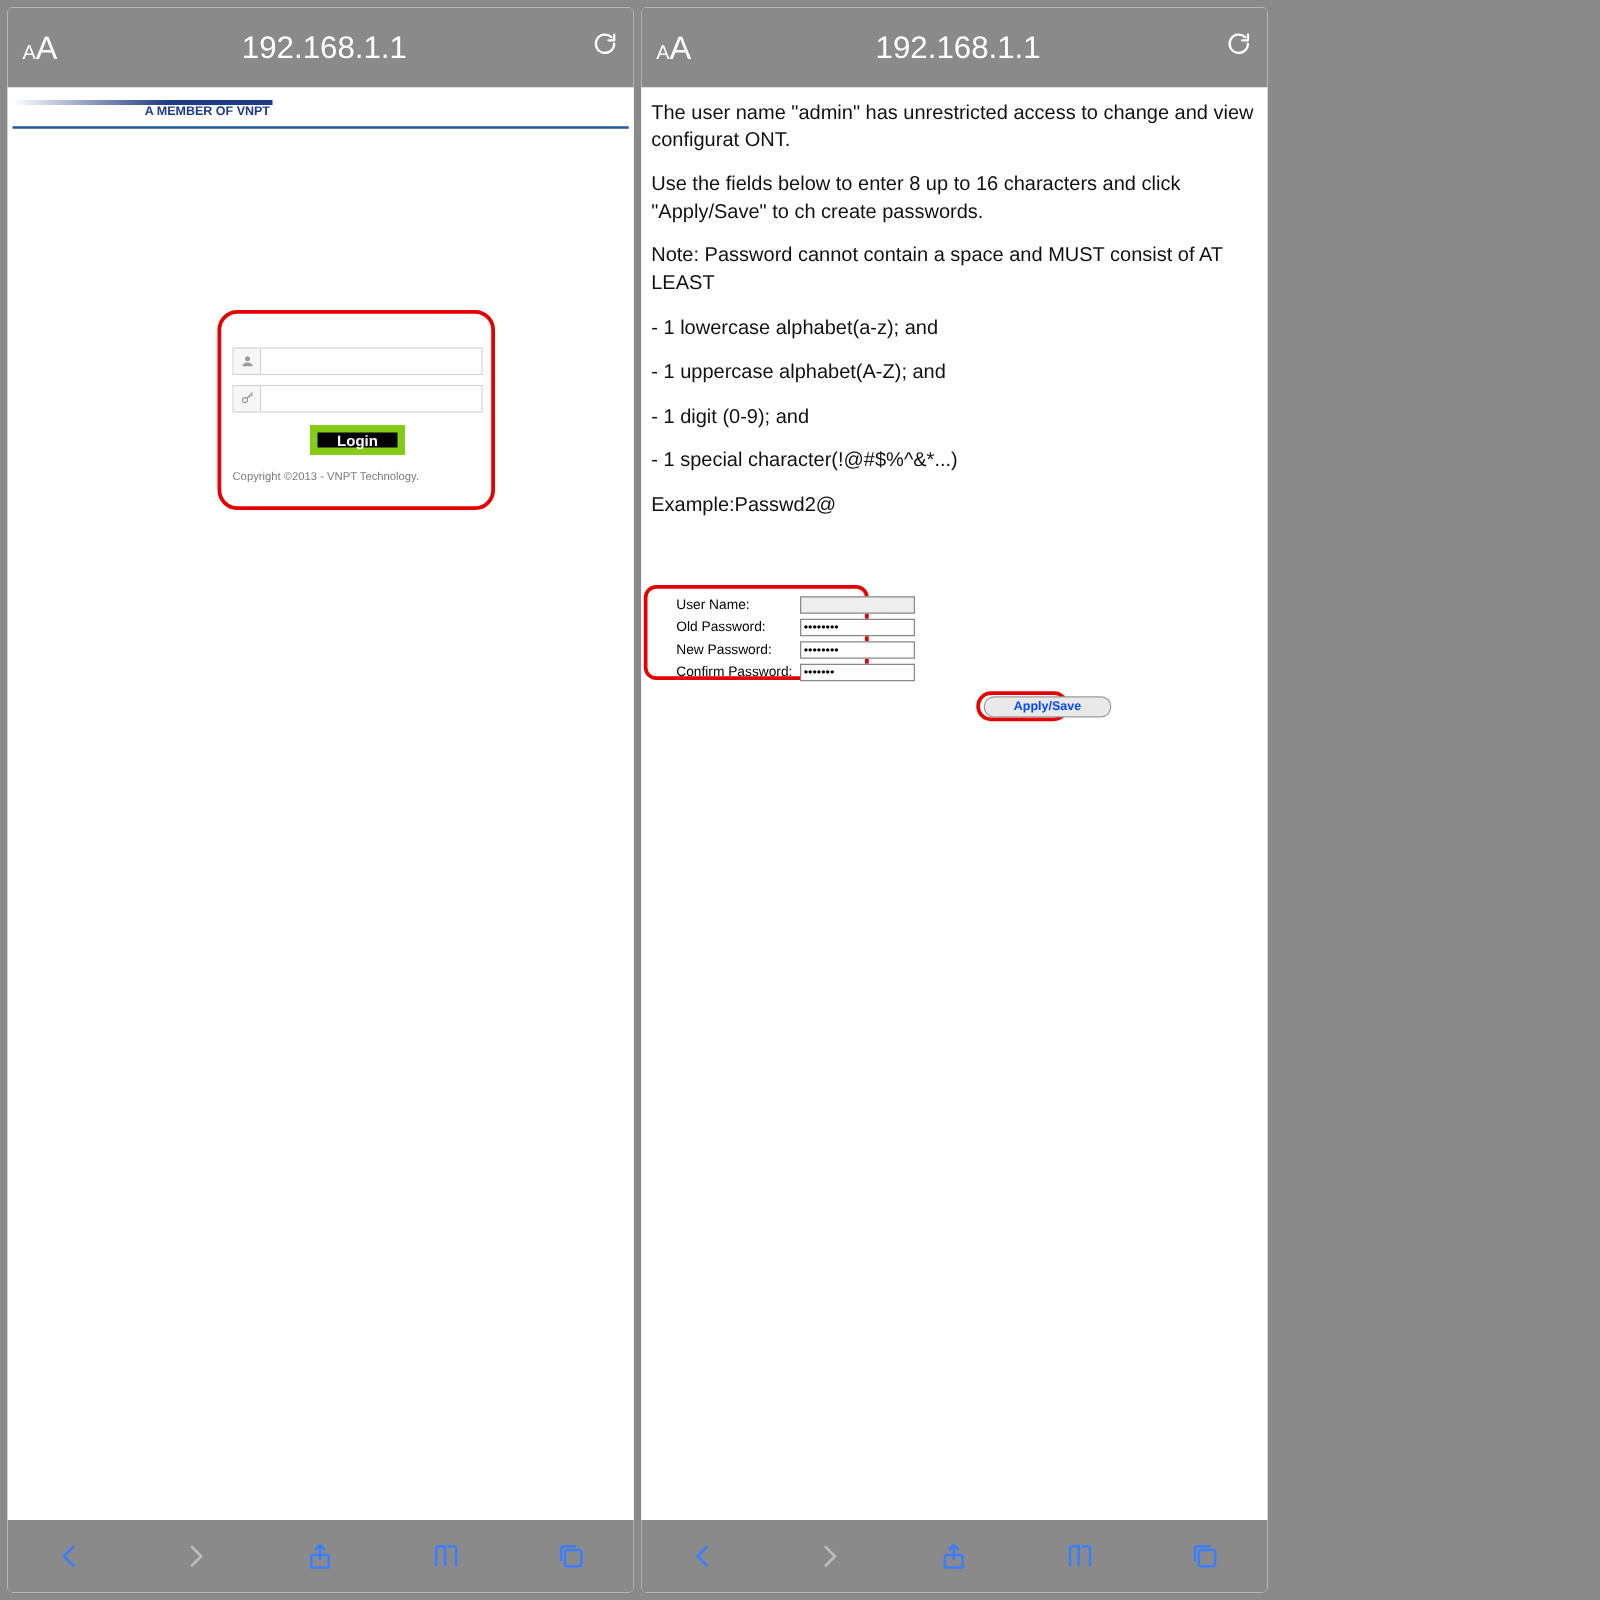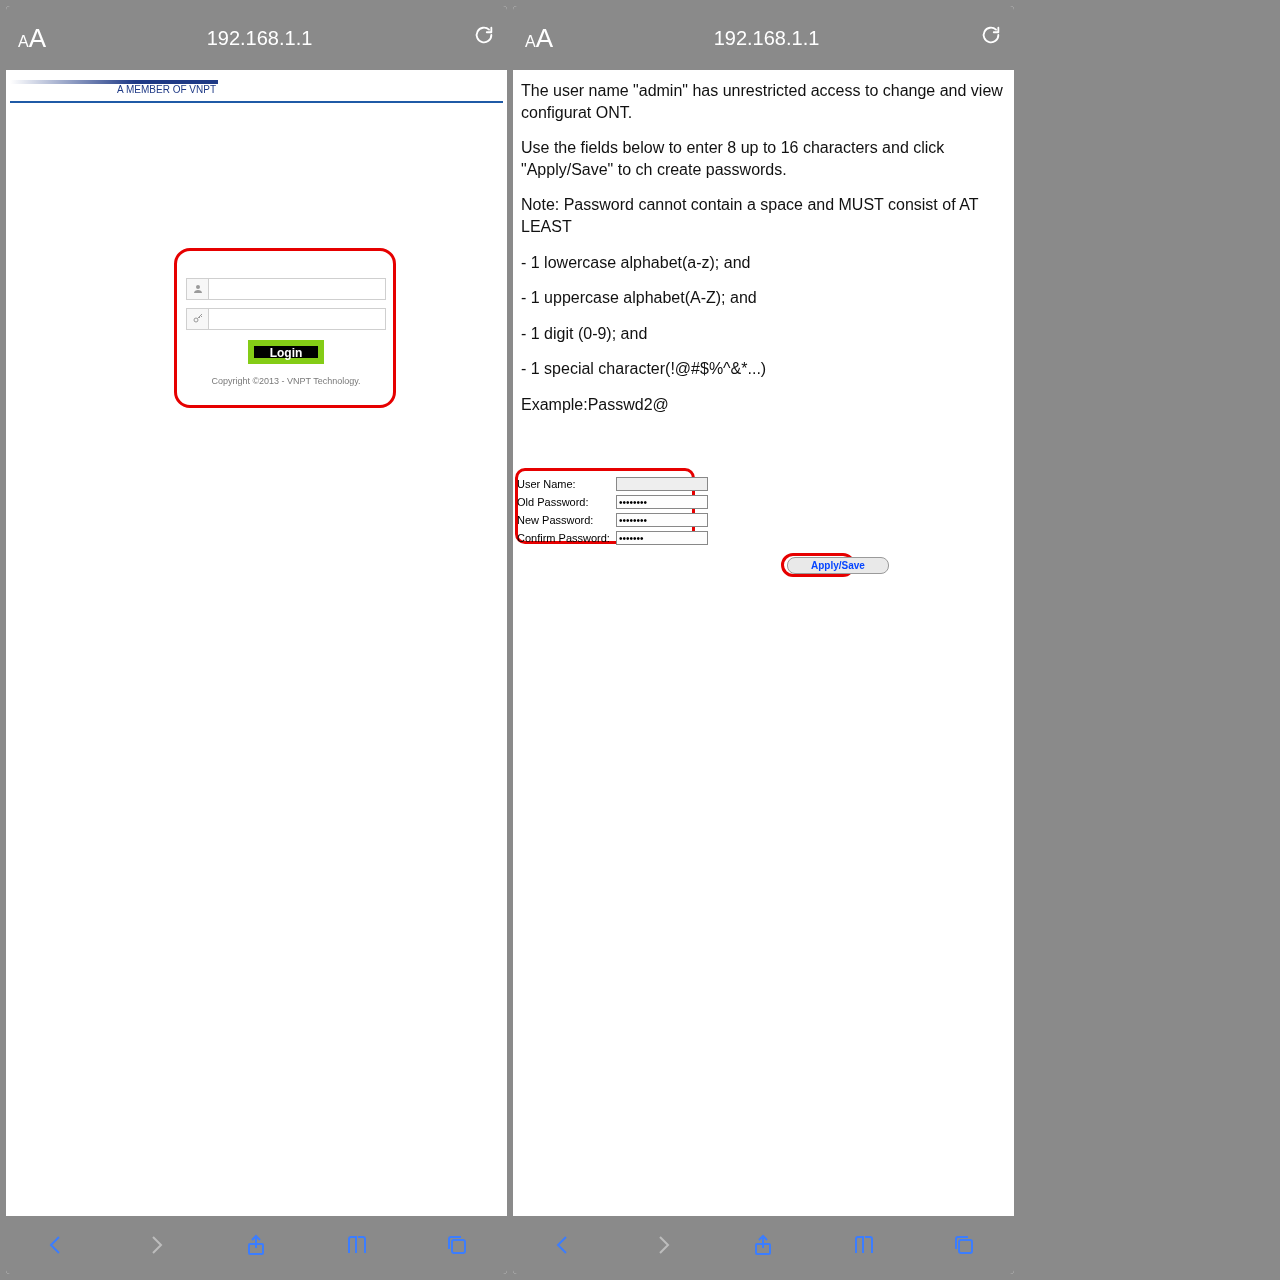--- a/index.html
+++ b/index.html
@@ -4,49 +4,49 @@
 <style>
   * { box-sizing: border-box; margin: 0; padding: 0; }
   html, body { width: 1280px; height: 1280px; font-family: -apple-system, Helvetica, Arial, sans-serif; background:#8a8a8a; }
   .outer { width:1020px; height:1280px; background:#8a8a8a; padding:6px; display:flex; gap:6px; }
   .phone { flex:1; height:100%; display:flex; flex-direction:column; background:#fff; border-radius:4px; overflow:hidden; position:relative; }
   
   .addrbar { height:64px; background:#8a8a8a; display:flex; align-items:center; justify-content:space-between; padding:0 12px; }
   .addrbar .aA { color:#fff; font-weight:500; }
   .addrbar .aA .small { font-size:16px; }
   .addrbar .aA .big { font-size:26px; }
-  .addrbar .url { color:#fff; font-size:20px; }
+  .addrbar .url { color:#fff; font-size:25px; }
   .addrbar .reload { color:#fff; font-size:24px; }
   
   .toolbar { height:58px; background:#8a8a8a; display:flex; align-items:center; justify-content:space-around; }
   .toolbar .tbtn { width:28px; height:28px; display:flex; align-items:center; justify-content:center; }
   .toolbar svg { stroke:#3b7dff; fill:none; stroke-width:2; }
   .toolbar .disabled svg { stroke:#bdbdbd; }
   .content { flex:1; background:#fff; overflow:hidden; position:relative; }
   
   .brandwrap { padding:8px 4px 2px 4px; }
   .brand { display:flex; align-items:flex-end; gap:2px; }
   .brandtext { font-size:24px; font-weight:700; font-style:italic; color:#1f3a86; letter-spacing:.5px; }
   .brandicon { width:28px; height:28px; }
   .brandline { margin-top:2px; }
-  .brandsub { font-size:10px; font-weight:400; color:#1f3a86; text-align:right; padding-right:2px; }
+  .brandsub { font-size:10px; font-weight:700; color:#1f3a86; text-align:right; padding-right:2px; }
   .brandgrad { height:4px; background:linear-gradient(90deg,#ffffff 0%, #1f3a86 60%, #1f3a86 100%); width:208px; }
   .brandhr { border:0; border-top:2px solid #1f5aa6; margin-top:6px; }
   .redbox1 { position:absolute; left:168px; top:178px; width:222px; height:160px; border:3px solid #e60000; border-radius:16px; }
   .loginform { position:absolute; left:180px; top:208px; width:200px; }
   .inputrow { display:flex; margin-bottom:8px; border:1px solid #cfcfcf; height:22px; background:#fff; }
   .inputrow .icon { width:22px; border-right:1px solid #cfcfcf; color:#9a9a9a; font-size:12px; display:flex; align-items:center; justify-content:center; background:#f7f7f7;}
   .inputrow input { border:0; outline:0; flex:1; font-size:11px; padding:0 4px; }
   .loginbtn { display:block; margin:10px auto 0 auto; width:76px; height:24px; background:#000000; color:#fff; font-size:12px; font-weight:700; border:6px solid #84cc16; cursor:pointer; }
-  .copyright { text-align:center; font-size:9px; color:#7a7a7a; margin-top:12px; }
+  .copyright { font-size:9px; color:#7a7a7a; margin-top:12px; }
   
   .pwdpage { padding:10px 8px 8px 8px; font-size:16px; color:#111; line-height:1.35; }
   .pwdpage p { margin-bottom:14px; }
   .redbox2 { position:absolute; border:3px solid #e60000; border-radius:10px; left:2px; top:398px; width:180px; height:76px; }
-  .formtable { font-size:11px; position:absolute; left:0; top:404px; }
+  .formtable { font-size:11px; position:absolute; left:24px; top:404px; }
   .formtable td { padding:1px 2px; white-space:nowrap; }
   .formtable input { border:1px solid #888; height:14px; width:92px; font-size:10px; padding:0 2px; background:#fdfdfd; }
   .formtable input.gray { background:#eeeeee; }
   .redbox3 { position:absolute; border:3px solid #e60000; border-radius:12px; left:268px; top:483px; width:74px; height:24px; }
   .applybtn { position:absolute; left:274px; top:487px; height:17px; padding:0 23px; font-size:10px; font-weight:700; color:#0645ff; background:#e9e9e9; border:1px solid #9a9a9a; border-radius:8px; cursor:pointer; }
 </style>
 </head>
 <body>
 
 <div class="outer">

